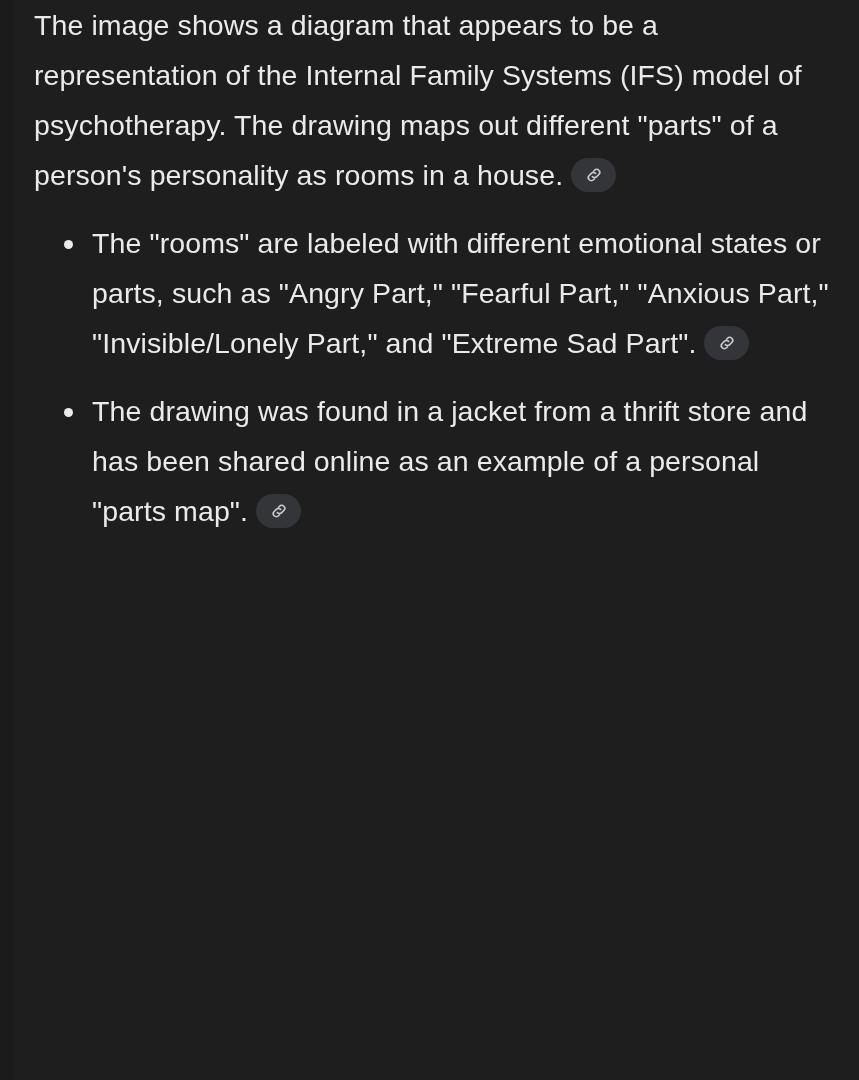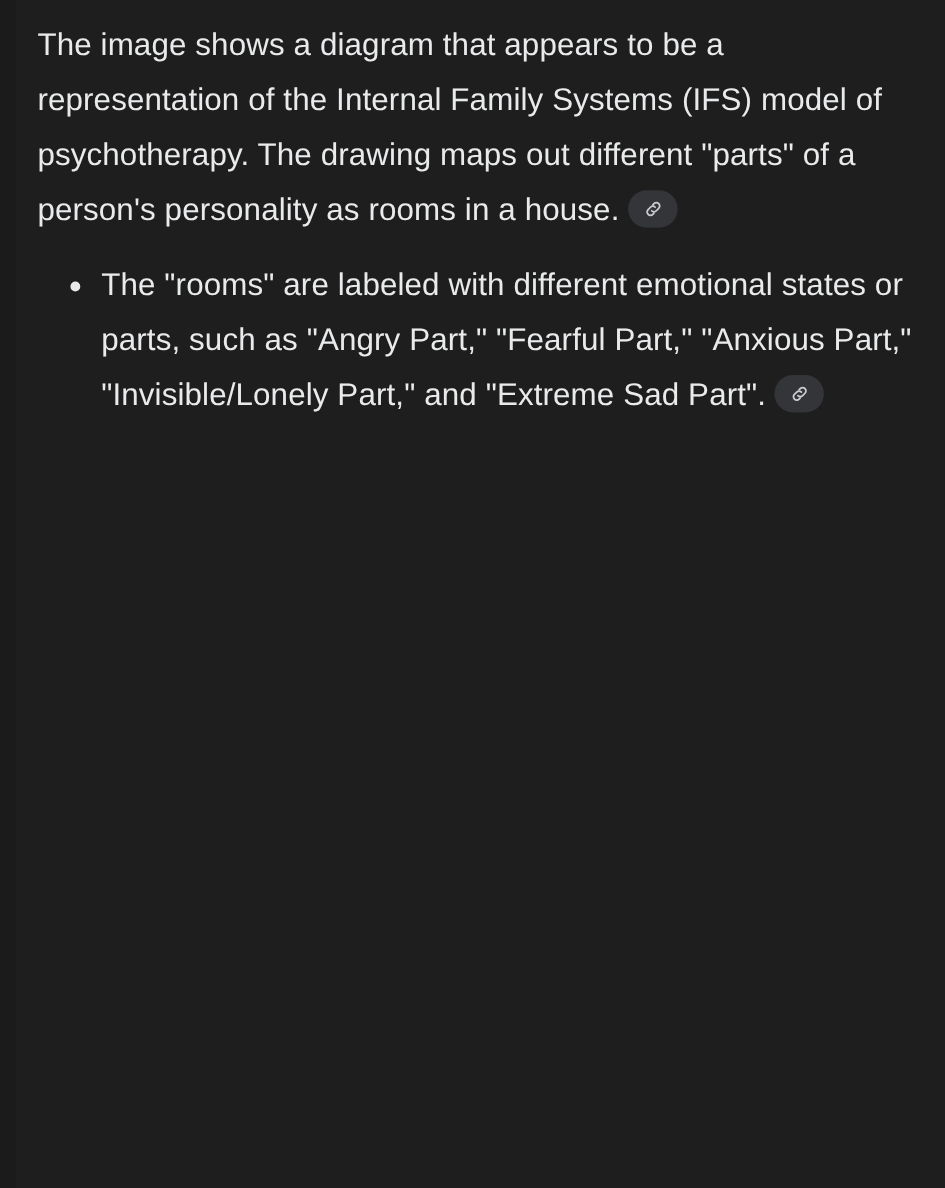--- a/index.html
+++ b/index.html
@@ -28,21 +28,21 @@
     width: 14px;
     height: 1080px;
     background: #1b1b1b;
   }
   .content {
     position: absolute;
     left: 14px;
     top: 0;
     right: 0;
     bottom: 0;
-    padding: 16px 26px 0 20px;
+    padding: 0 26px 0 20px;
     box-sizing: border-box;
   }
   .lead {
     font-size: 28.5px;
     line-height: 50px;
     letter-spacing: 0.1px;
     color: #e9eaec;
     margin: 0 0 18px 0;
     font-weight: 400;
   }
@@ -117,16 +117,24 @@
         <span class="dot"></span><span class="txt">The "rooms" are labeled with different emotional states or parts, such as "Angry Part," "Fearful Part," "Anxious Part," "Invisible/Lonely Part," and "Extreme Sad Part".</span><span class="cite">
             <svg width="20" height="20" viewBox="0 0 20 20">
               <path d="M8.4 11.6a3 3 0 0 0 4.3 0l2.1-2.1a3 3 0 1 0-4.3-4.3l-1 1"></path>
               <path d="M11.6 8.4a3 3 0 0 0-4.3 0l-2.1 2.1a3 3 0 1 0 4.3 4.3l1-1"></path>
             </svg>
           </span>
       </li>
 
 
 
+      <li>
+        <span class="dot"></span><span class="txt">The drawing was found in a jacket from a thrift store and has been shared online as an example of a personal "parts map".</span><span class="cite">
+            <svg width="20" height="20" viewBox="0 0 20 20">
+              <path d="M8.4 11.6a3 3 0 0 0 4.3 0l2.1-2.1a3 3 0 1 0-4.3-4.3l-1 1"></path>
+              <path d="M11.6 8.4a3 3 0 0 0-4.3 0l-2.1 2.1a3 3 0 1 0 4.3 4.3l1-1"></path>
+            </svg>
+          </span>
+      </li>
 
     </ul>
   </div>
 </div>
 
 </body></html>

